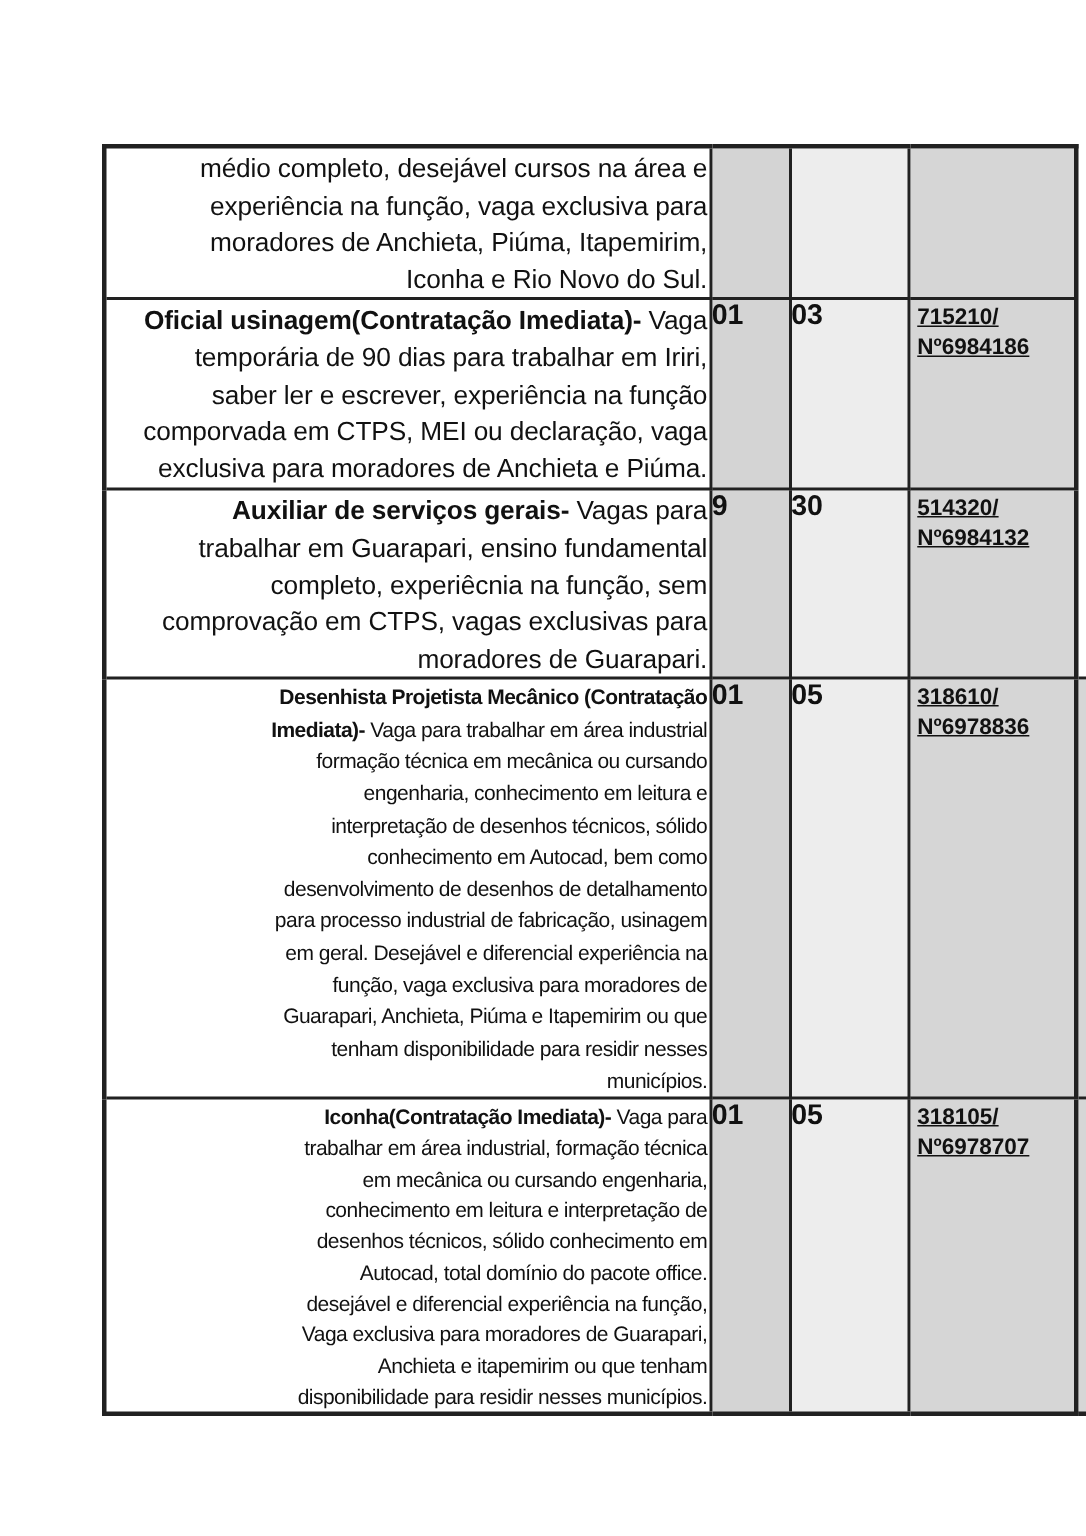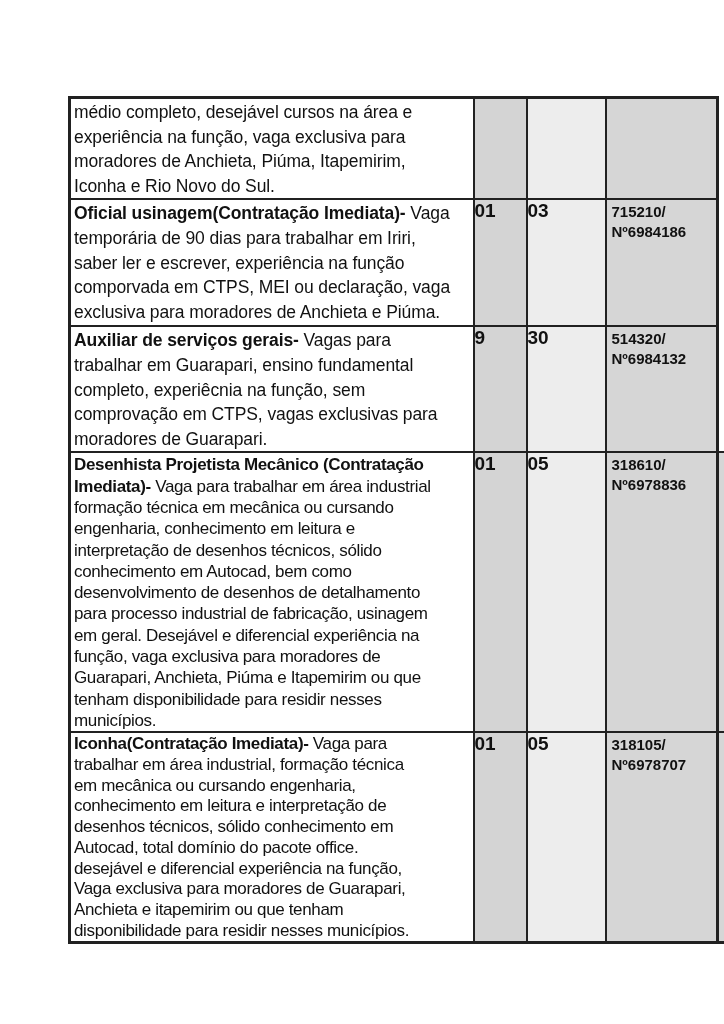--- a/index.html
+++ b/index.html
@@ -28,31 +28,32 @@
   }
   .jobs tr:first-child td { border-top-width: 3px; }
   .jobs tr:last-child td  { border-bottom-width: 3px; }
   .jobs td:first-child    { border-left-width: 3px; }
   .jobs td.code           { border-right-width: 3px; }
   .jobs td.ghost  { border-style: none; background: transparent; }
   .jobs td.sliver { background: var(--sliver-bg, #d6d6d6); }
   .desc { background: var(--desc-bg, #ffffff); }
   .q1   { background: var(--qty1-bg, #d4d4d4); }
   .q2   { background: var(--qty2-bg, #ededed); margin-top: 21px; }
-  .code { background: var(--code-bg, #d6d6d6); }
+  .code { background: var(--code-bg, #d6d6d6); text-decoration: underline; }
   .txt {
     white-space: pre;
     overflow: hidden;
     padding: 1px 1px 0 3px;
     font-size: 17.5px;
     line-height: 24.6px;
     letter-spacing: -0.1px;
+    text-align: right;
   }
   tr.tight .txt {
-    font-size: 17px;
+    font-size: 14px;
     line-height: 21.3px;
     letter-spacing: -0.35px;
   }
   tr.tight2 .txt { line-height: 20.7px; }
   .ttl { font-weight: bold; }
   .qty {
     font-weight: bold;
     font-size: 19px;
     padding: 2px 0 0 2px;
     letter-spacing: 0;

